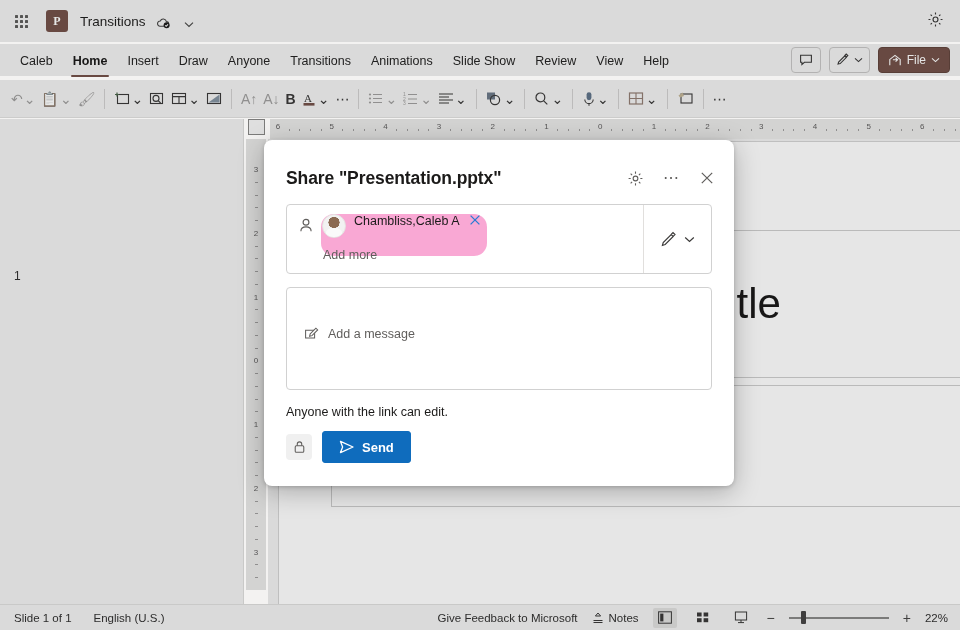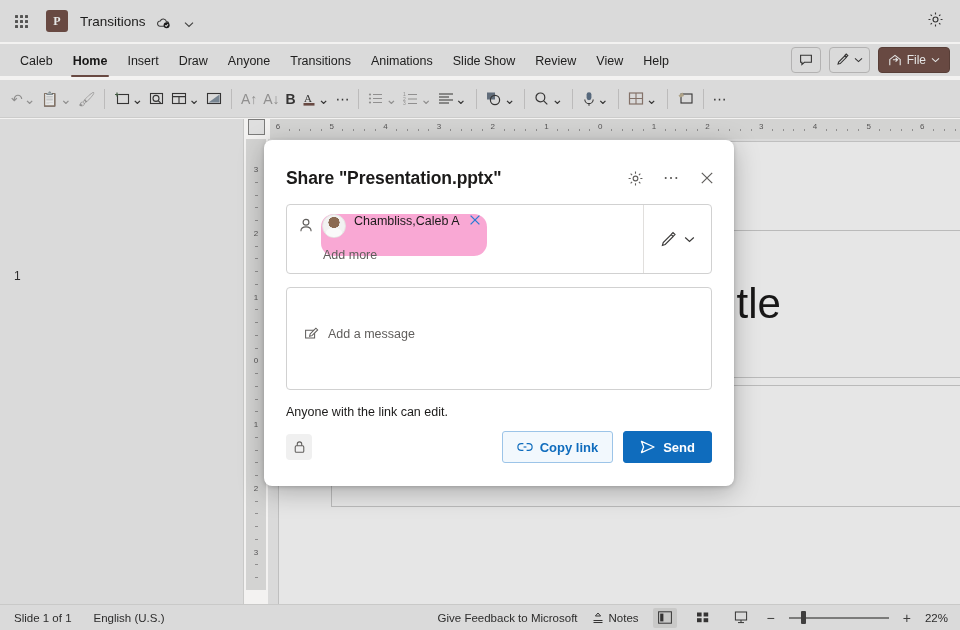--- a/index.html
+++ b/index.html
@@ -803,30 +803,20 @@
 
     <div class="dlg-footer">
       <div class="lockbtn">
         <span>
           <svg width="13" height="14" viewBox="0 0 14 15">
             <rect x="2.4" y="6.2" width="9.2" height="7" rx="1.2" fill="none" stroke="#605e5c" stroke-width="1.15"></rect>
             <path d="M4.6 6.2V4.4a2.4 2.4 0 0 1 4.8 0v1.8" fill="none" stroke="#605e5c" stroke-width="1.15"></path>
           </svg>
         </span>
       </div>
-      <div class="btn-copy">
-        <span>
-          <svg width="16" height="12" viewBox="0 0 18 12">
-            <path d="M7.4 6h3.2" stroke="#0f6cbd" stroke-width="1.3"></path>
-            <path d="M7.2 2.2H4.8a3.8 3.8 0 0 0 0 7.6h2.4" fill="none" stroke="#0f6cbd" stroke-width="1.3"></path>
-            <path d="M10.8 2.2h2.4a3.8 3.8 0 0 1 0 7.6h-2.4" fill="none" stroke="#0f6cbd" stroke-width="1.3"></path>
-          </svg>
-        </span>
-        <span>Copy link</span>
-      </div>
       <div class="btn-send">
         <span>
           <svg width="16" height="14" viewBox="0 0 16 14">
             <path d="M1.5 1.4L14 7 1.5 12.6 3.6 7z" fill="none" stroke="#fff" stroke-width="1.3" stroke-linejoin="round"></path>
           </svg>
         </span>
         <span>Send</span>
       </div>
     </div>
 

